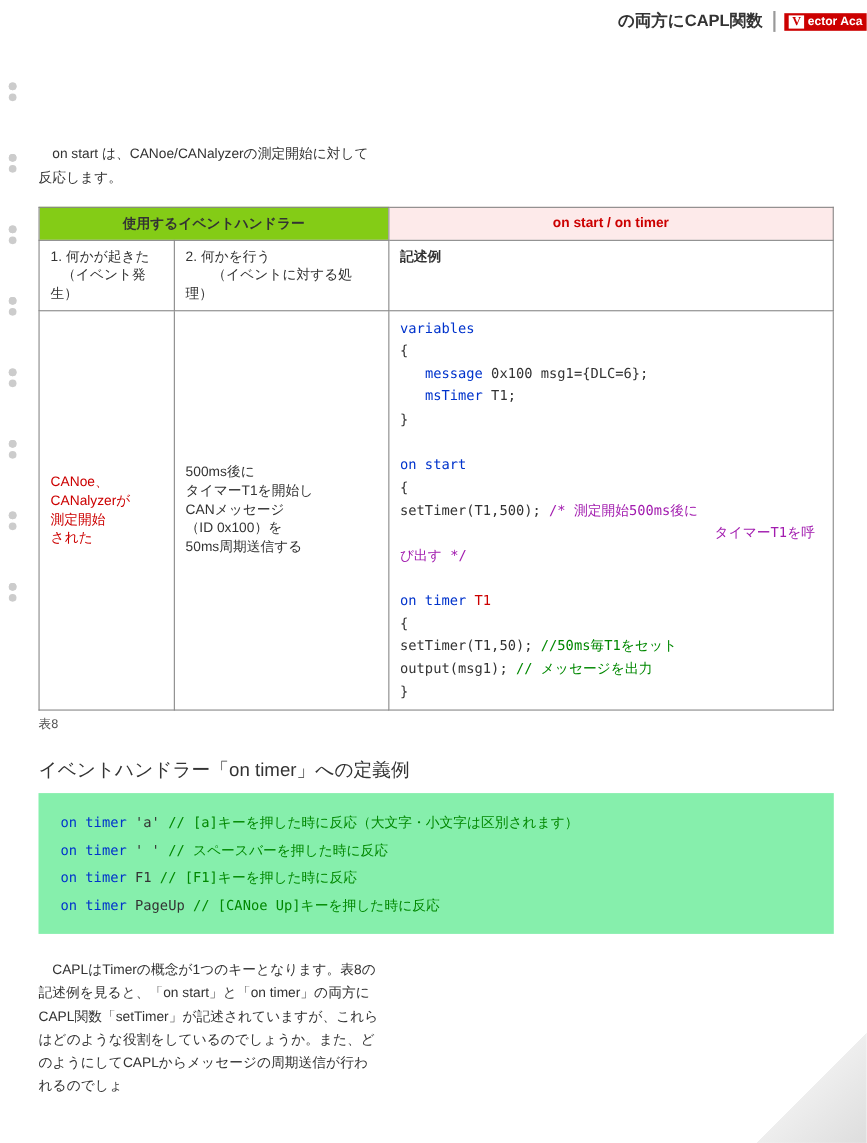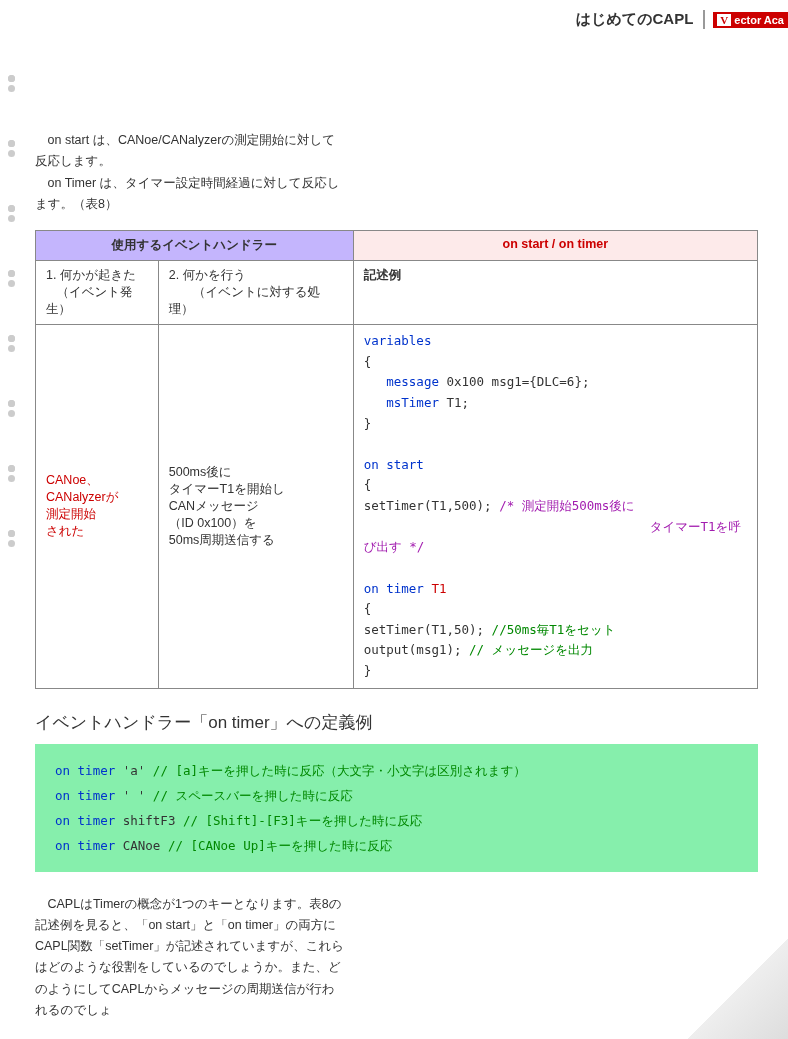--- a/index.html
+++ b/index.html
@@ -83,21 +83,21 @@
     margin-top: 15px;
     background: #fff;
   }
   table.handler td, table.handler th {
     border: 1px solid #888;
     padding: 6px 10px;
     font-size: 12.5px;
     vertical-align: top;
   }
   .th-gray {
-    background: #c4b5fd;
+    background: #84cc16;
     text-align: center;
     font-weight: bold;
     width: 44%;
   }
   .th-pink {
     background: #fdeaea;
     color: #c00;
     text-align: center;
     font-weight: bold;
   }
@@ -164,33 +164,32 @@
       <div></div>
       <div></div>
     </div>
   <div class="spiral-pair">
       <div></div>
       <div></div>
     </div>
 </div>
 
 <div class="header">
-  <span class="header-title">はじめてのCAPL</span>
+  <span class="header-title">の両方にCAPL関数</span>
   <span class="logo">
       <span class="v">V</span>
       <span>ector Aca</span>
     </span>
 </div>
 
 <div class="page">
 
 
   <div class="intro">
     <p>on start は、CANoe/CANalyzerの測定開始に対して反応します。</p>
-    <p>on Timer は、タイマー設定時間経過に対して反応します。（表8）</p>
   </div>
 
   <table class="handler">
     <tbody>
         <tr>
       <td class="th-gray" colspan="2">使用するイベントハンドラー</td>
       <td class="th-pink">on start  /  on timer</td>
     </tr>
     <tr>
       <td class="col1 sub-th">
@@ -233,28 +232,29 @@
 <br>
 <span class="blue">on timer </span><span class="red-text">T1</span><br>
 {<br>
 <span>   setTimer(T1,50);  </span><span class="green">//50ms毎T1をセット</span><br>
 <span>   output(msg1);   </span><span class="green">// メッセージを出力</span><br>
 }
       </td>
     </tr>
   </tbody>
     </table>
+  <div class="caption">表8</div>
 
   <div class="defex-title">イベントハンドラー「on timer」への定義例</div>
 
   <div class="code-box">
     <div><span class="blue">on timer</span><span> 'a'   </span><span class="green">// [a]キーを押した時に反応（大文字・小文字は区別されます）</span></div>
     <div><span class="blue">on timer</span><span> ' '   </span><span class="green">// スペースバーを押した時に反応</span></div>
-    <div><span class="blue">on timer</span><span> shiftF3   </span><span class="green">// [Shift]-[F3]キーを押した時に反応</span></div>
-    <div><span class="blue">on timer</span><span> CANoe   </span><span class="green">// [CANoe Up]キーを押した時に反応</span></div>
+    <div><span class="blue">on timer</span><span> F1   </span><span class="green">// [F1]キーを押した時に反応</span></div>
+    <div><span class="blue">on timer</span><span> PageUp   </span><span class="green">// [CANoe Up]キーを押した時に反応</span></div>
   </div>
 
   <div class="outro">
     <p>CAPLはTimerの概念が1つのキーとなります。表8の記述例を見ると、「on start」と「on timer」の両方にCAPL関数「setTimer」が記述されていますが、これらはどのような役割をしているのでしょうか。また、どのようにしてCAPLからメッセージの周期送信が行われるのでしょ</p>
   </div>
 
 </div>
 
 <div class="corner"></div>
 

